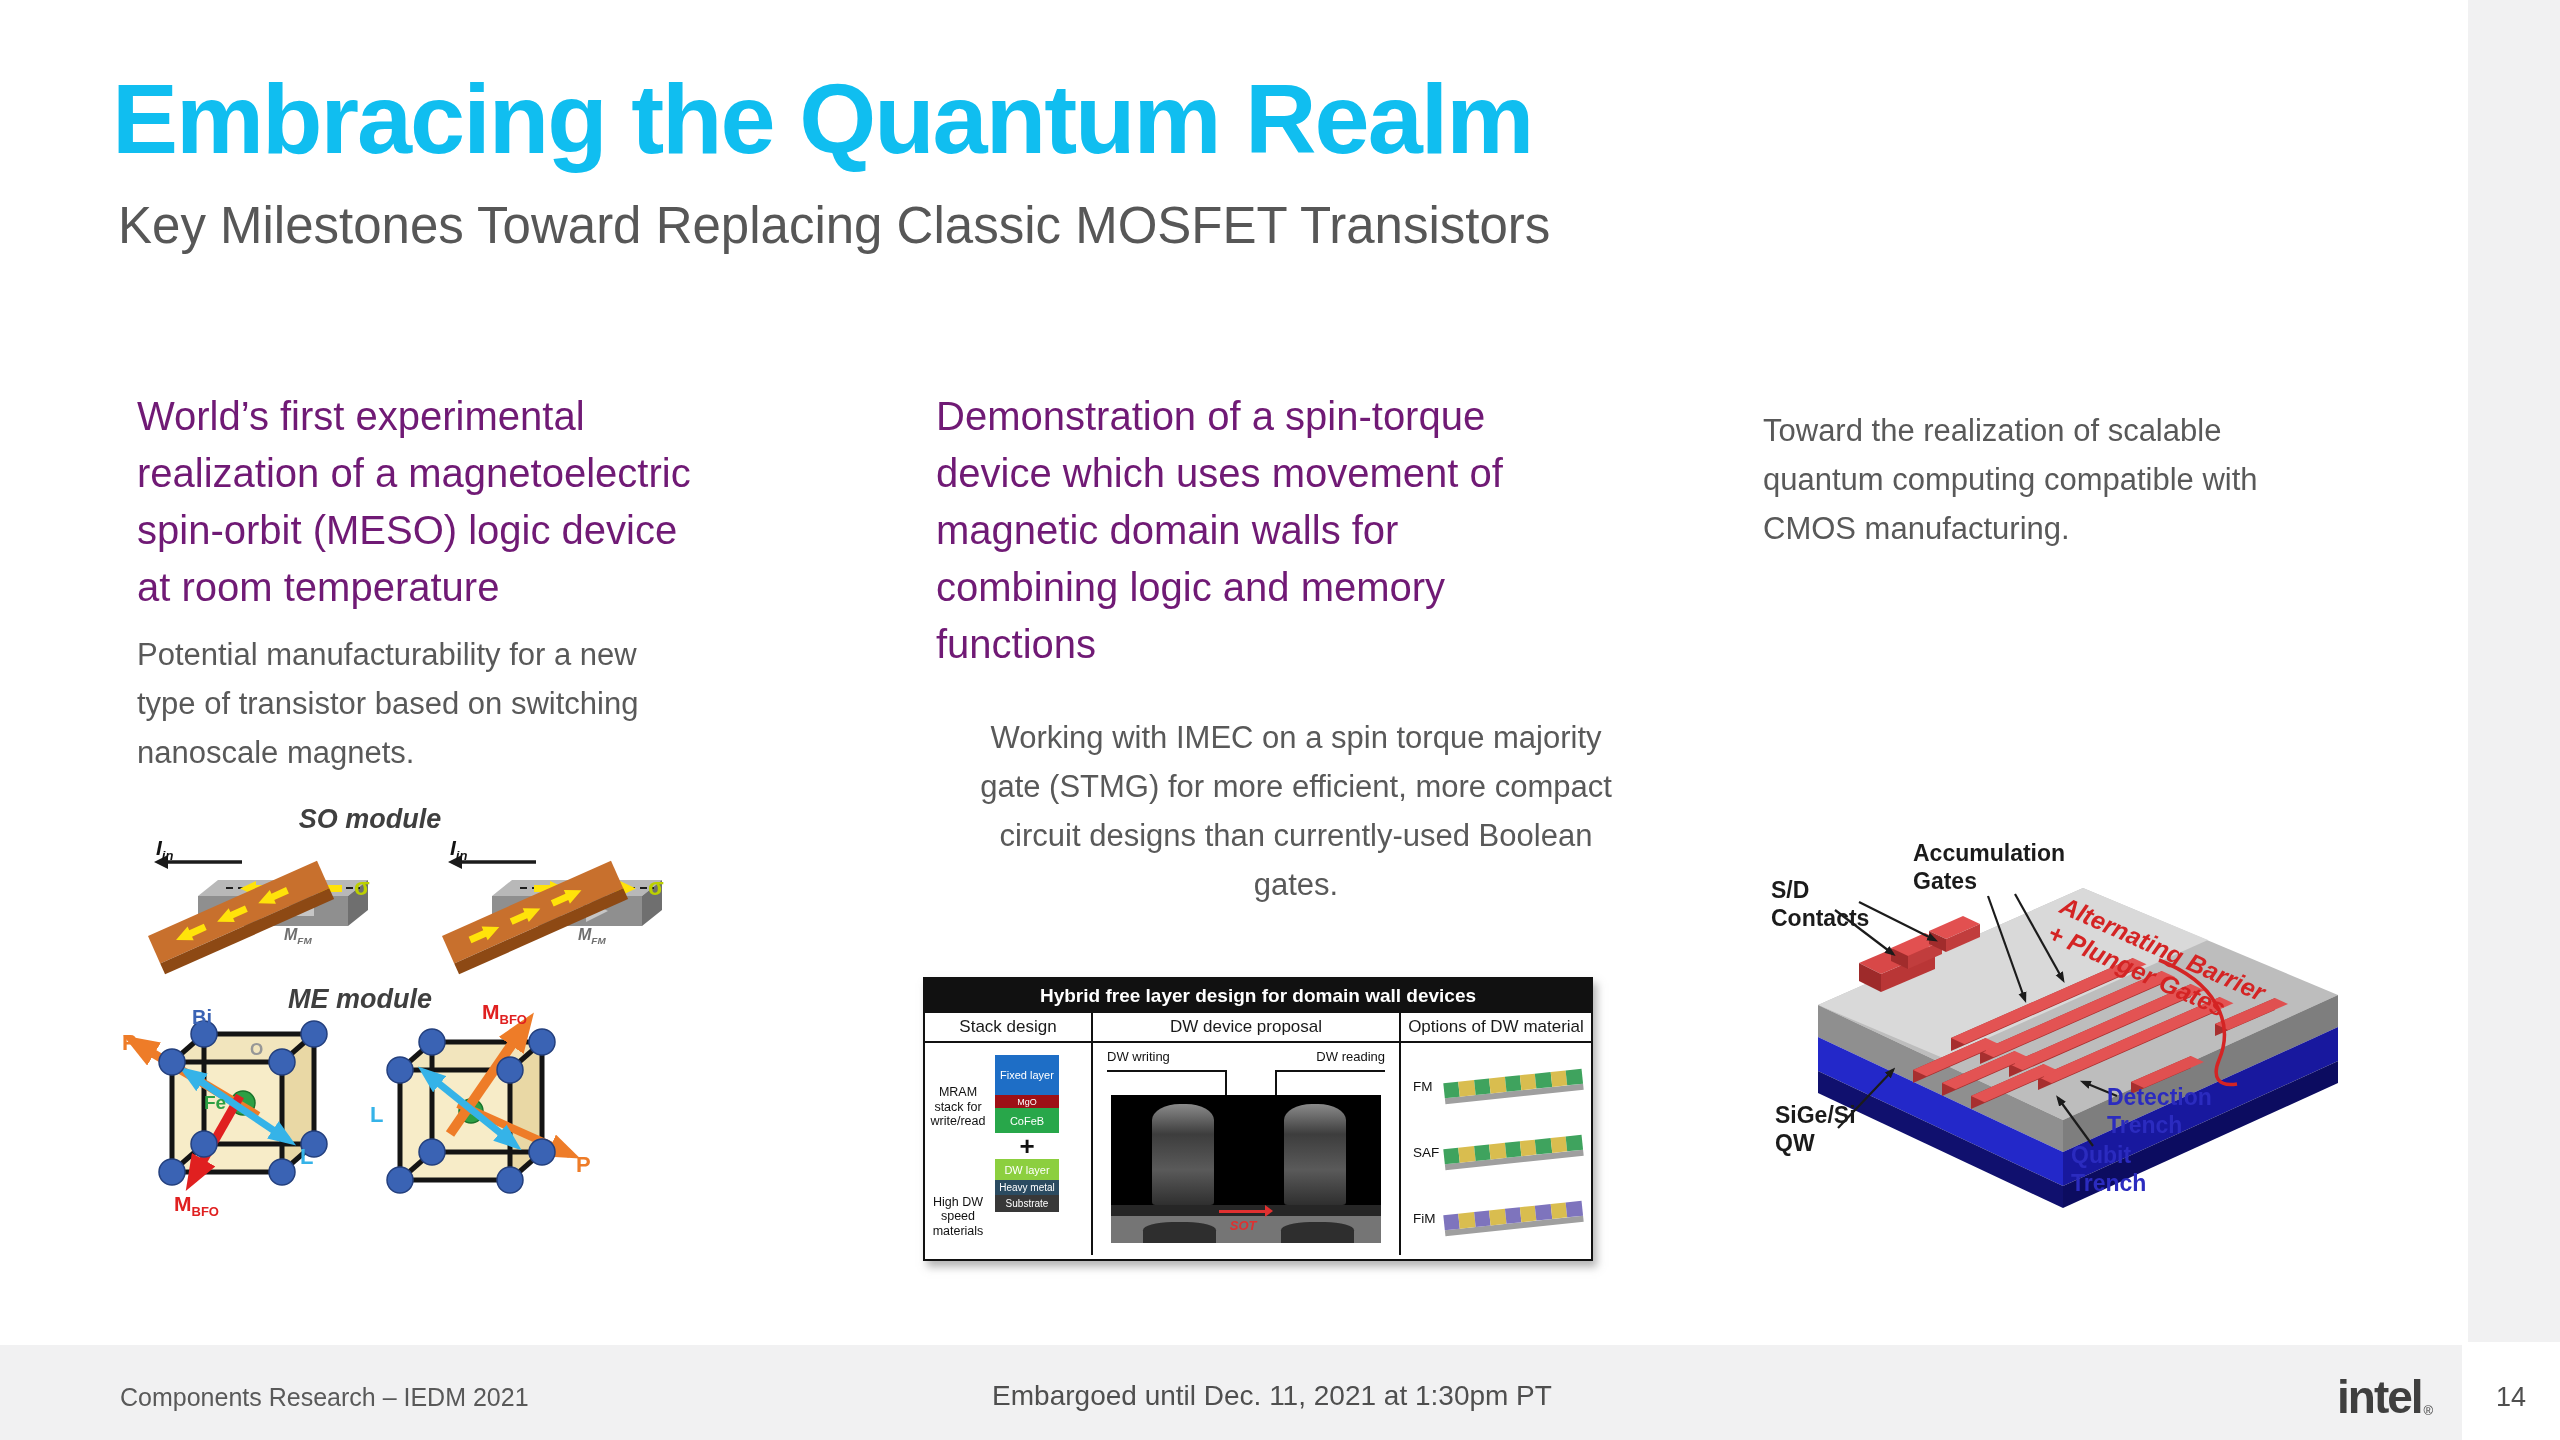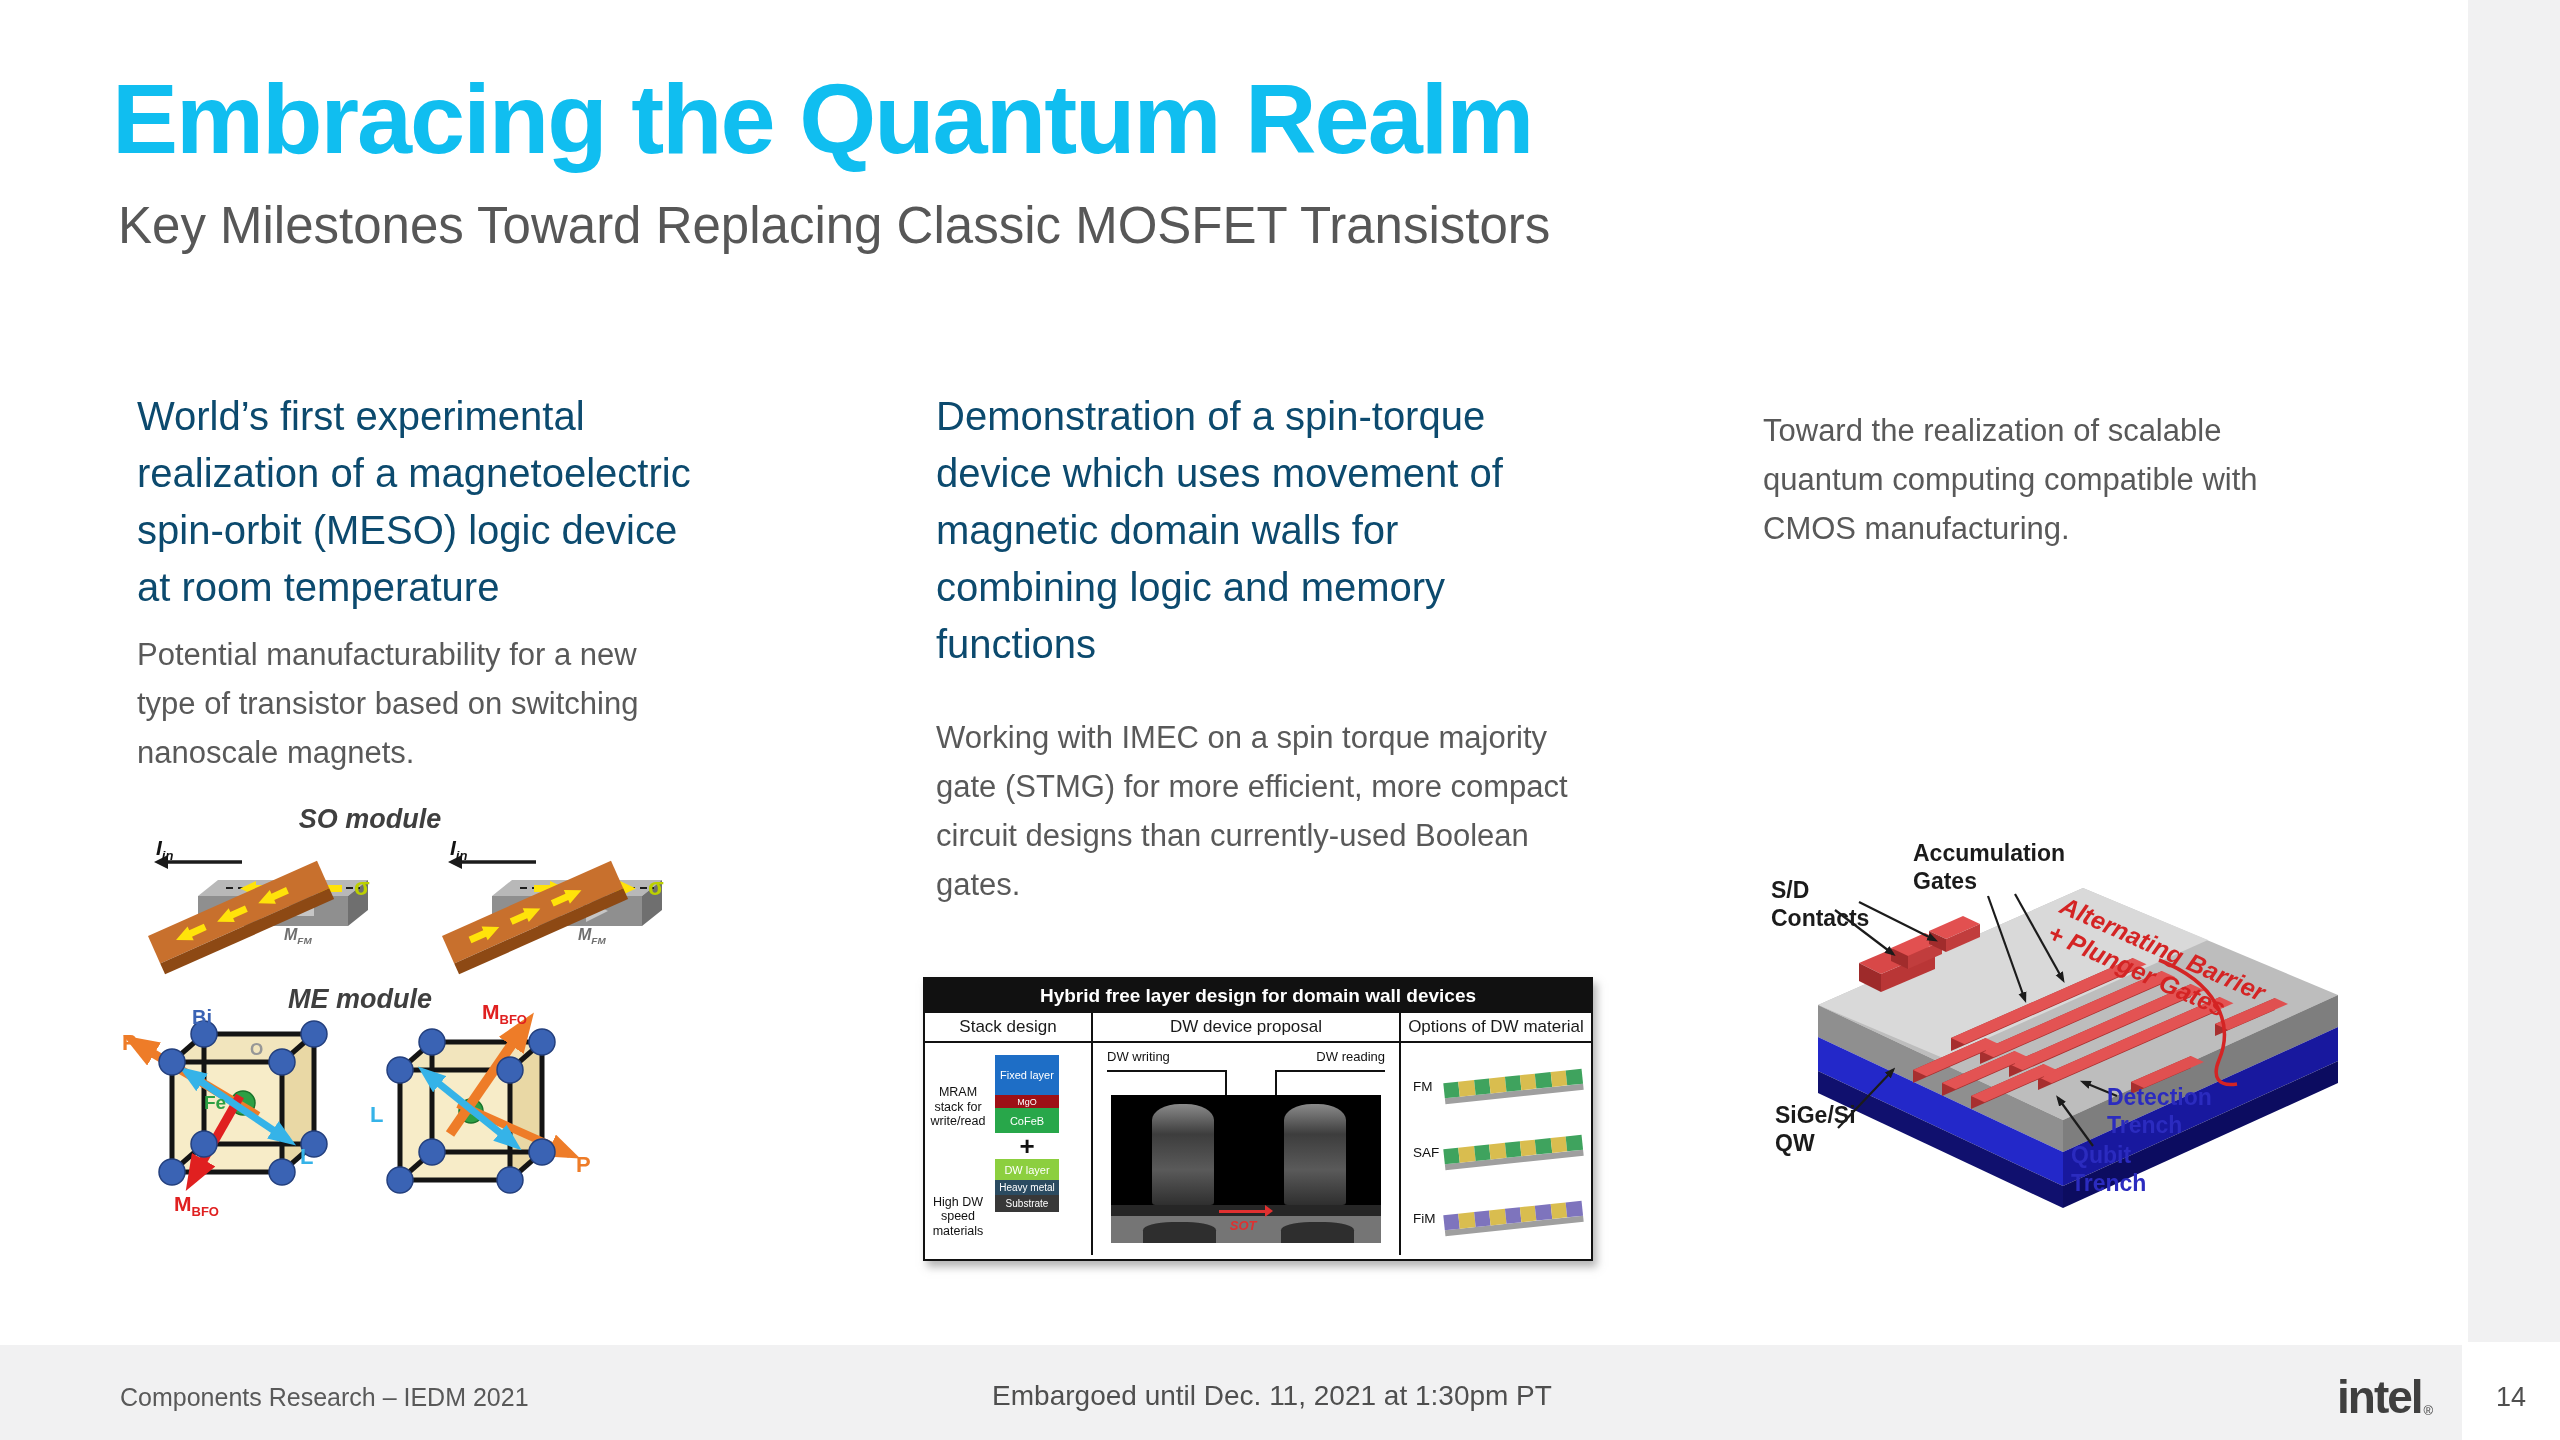--- a/index.html
+++ b/index.html
@@ -6,24 +6,24 @@
     font-family:"Liberation Sans","DejaVu Sans",sans-serif;}
   .abs{position:absolute;}
   #slide{position:relative;width:2560px;height:1440px;background:#fff;}
 
   
   #title{left:112px;top:62px;font-size:99px;font-weight:600;letter-spacing:-2px;color:#10bef0;white-space:nowrap;}
   #subtitle{left:118px;top:196px;font-size:51px;font-weight:400;color:#575757;white-space:nowrap;}
 
   
   .col{position:absolute;top:388px;}
-  .col h3{margin:0;font-size:40px;line-height:57px;font-weight:500;color:#0c4a6e;white-space:pre-line;}
+  .col h3{margin:0;font-size:40px;line-height:57px;font-weight:500;color:#701a75;white-space:pre-line;}
   .col p{margin:0;font-size:31px;line-height:49px;font-weight:400;color:#595959;white-space:pre-line;}
   #col1{left:137px;width:720px;} #col1 p{margin-top:14px;}
-  #col2{left:936px;width:720px;} #col2 p{margin-top:40px;}
+  #col2{left:936px;width:720px;} #col2 p{margin-top:40px;text-align:center;}
   #col3{left:1763px;width:640px;} #col3 p{margin-top:18px;}
 
   
   #fig1{left:118px;top:792px;width:625px;height:465px;}
   #fig1 svg{position:absolute;left:0;top:0;}
   .f1lab{position:absolute;font-weight:bold;white-space:nowrap;}
   .f1title{font-size:27px;font-style:italic;color:#3f3f3f;transform:translateX(-50%);}
   .f1lab sub{font-size:.62em;}
   .iin{font-size:21px;color:#141414;font-style:italic;text-align:right;}
   .sigma{font-size:23px;color:#bcd000;}

